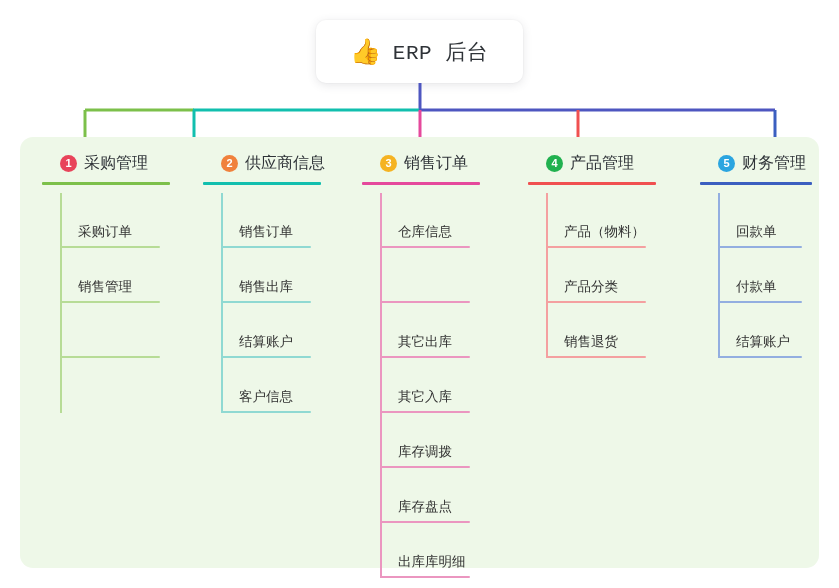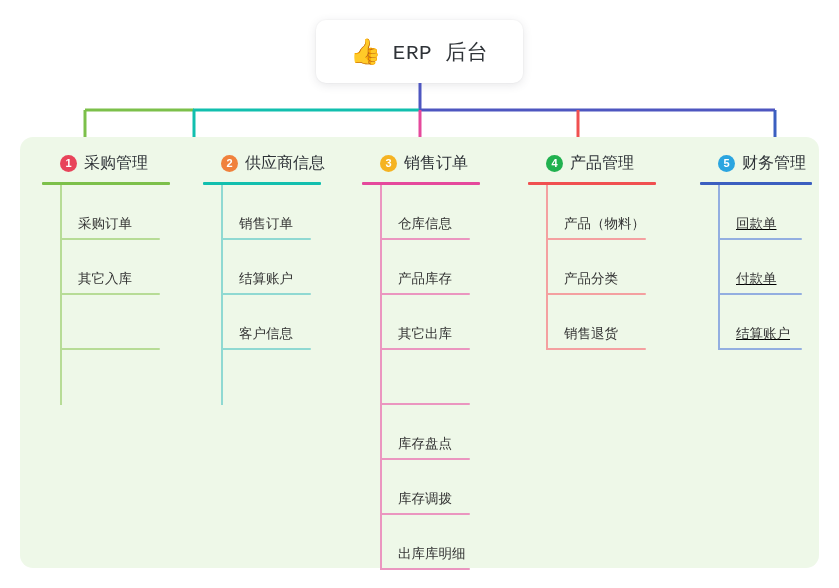--- a/index.html
+++ b/index.html
@@ -53,21 +53,21 @@
   .badge{
     width:17px;height:17px;border-radius:50%;
     color:#fff;font-size:11px;line-height:17px;
     text-align:center;font-weight:bold;
     flex:none;
   }
   .col-title{font-size:16px;color:#2f3338;}
   .header-rule{
     height:3px;margin-top:6px;border-radius:1px;
   }
-  .col-body{position:relative;margin-top:0;}
+  .col-body{position:relative;margin-top:8px;}
   .spine{
     position:absolute;left:18px;top:0;width:2px;
   }
   .item{
     position:relative;
     margin-left:18px;
     height:55px;
     display:flex;
     flex-direction:column;
     justify-content:flex-end;
@@ -113,41 +113,45 @@
           <span class="col-title">采购管理</span>
         </div>
         <div class="header-rule" style="background: rgb(124, 192, 74); width: 128px;"></div>
         <div class="col-body" style="height: 220px;">
           <div class="spine" style="background: rgb(183, 220, 150); height: 220px;"></div>
           <div class="item">
             <div class="item-label">采购订单</div>
             <div class="item-rule" style="background: rgb(183, 220, 150); width: 100px;"></div>
           </div>
           <div class="item">
-            <div class="item-label">其它入库</div>
+            <div class="item-label">销售管理</div>
             <div class="item-rule" style="background: rgb(183, 220, 150); width: 100px;"></div>
           </div>
           <div class="item">
             <div class="item-rule" style="background: rgb(183, 220, 150); width: 100px;"></div>
           </div>
         </div>
       </div>
       <div class="column" style="left: 203px; top: 150px; width: 118px;">
         <div class="col-header">
           <span class="badge" style="background: rgb(240, 129, 60);">2</span>
           <span class="col-title">供应商信息</span>
         </div>
         <div class="header-rule" style="background: rgb(17, 191, 174); width: 118px;"></div>
         <div class="col-body" style="height: 260px;">
           <div class="spine" style="background: rgb(143, 217, 210); height: 220px;"></div>
           <div class="item">
             <div class="item-label">销售订单</div>
             <div class="item-rule" style="background: rgb(143, 217, 210); width: 90px;"></div>
           </div>
           <div class="item">
+            <div class="item-label">销售出库</div>
+            <div class="item-rule" style="background: rgb(143, 217, 210); width: 90px;"></div>
+          </div>
+          <div class="item">
             <div class="item-label">结算账户</div>
             <div class="item-rule" style="background: rgb(143, 217, 210); width: 90px;"></div>
           </div>
           <div class="item">
             <div class="item-label">客户信息</div>
             <div class="item-rule" style="background: rgb(143, 217, 210); width: 90px;"></div>
           </div>
         </div>
       </div>
       <div class="column" style="left: 362px; top: 150px; width: 118px;">
@@ -156,36 +160,36 @@
           <span class="col-title">销售订单</span>
         </div>
         <div class="header-rule" style="background: rgb(229, 73, 156); width: 118px;"></div>
         <div class="col-body" style="height: 303px;">
           <div class="spine" style="background: rgb(235, 150, 192); height: 385px;"></div>
           <div class="item">
             <div class="item-label">仓库信息</div>
             <div class="item-rule" style="background: rgb(235, 150, 192); width: 90px;"></div>
           </div>
           <div class="item">
-            <div class="item-label">产品库存</div>
             <div class="item-rule" style="background: rgb(235, 150, 192); width: 90px;"></div>
           </div>
           <div class="item">
             <div class="item-label">其它出库</div>
             <div class="item-rule" style="background: rgb(235, 150, 192); width: 90px;"></div>
           </div>
           <div class="item">
+            <div class="item-label">其它入库</div>
+            <div class="item-rule" style="background: rgb(235, 150, 192); width: 90px;"></div>
+          </div>
+          <div class="item">
+            <div class="item-label">库存调拨</div>
             <div class="item-rule" style="background: rgb(235, 150, 192); width: 90px;"></div>
           </div>
           <div class="item">
             <div class="item-label">库存盘点</div>
-            <div class="item-rule" style="background: rgb(235, 150, 192); width: 90px;"></div>
-          </div>
-          <div class="item">
-            <div class="item-label">库存调拨</div>
             <div class="item-rule" style="background: rgb(235, 150, 192); width: 90px;"></div>
           </div>
           <div class="item">
             <div class="item-label">出库库明细</div>
             <div class="item-rule" style="background: rgb(235, 150, 192); width: 90px;"></div>
           </div>
         </div>
       </div>
       <div class="column" style="left: 528px; top: 150px; width: 128px;">
         <div class="col-header">
@@ -208,21 +212,21 @@
             <div class="item-rule" style="background: rgb(244, 160, 160); width: 100px;"></div>
           </div>
         </div>
       </div>
       <div class="column" style="left: 700px; top: 150px; width: 112px;">
         <div class="col-header">
           <span class="badge" style="background: rgb(43, 165, 224);">5</span>
           <span class="col-title">财务管理</span>
         </div>
         <div class="header-rule" style="background: rgb(59, 95, 192); width: 112px;"></div>
-        <div class="col-body" style="height: 135px; text-decoration: underline;">
+        <div class="col-body" style="height: 135px;">
           <div class="spine" style="background: rgb(147, 174, 224); height: 165px;"></div>
           <div class="item">
             <div class="item-label">回款单</div>
             <div class="item-rule" style="background: rgb(147, 174, 224); width: 84px;"></div>
           </div>
           <div class="item">
             <div class="item-label">付款单</div>
             <div class="item-rule" style="background: rgb(147, 174, 224); width: 84px;"></div>
           </div>
           <div class="item">

